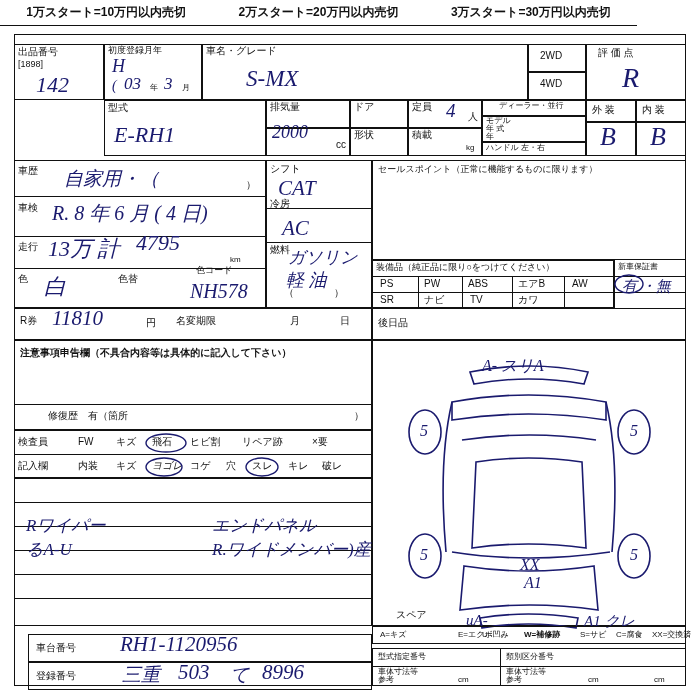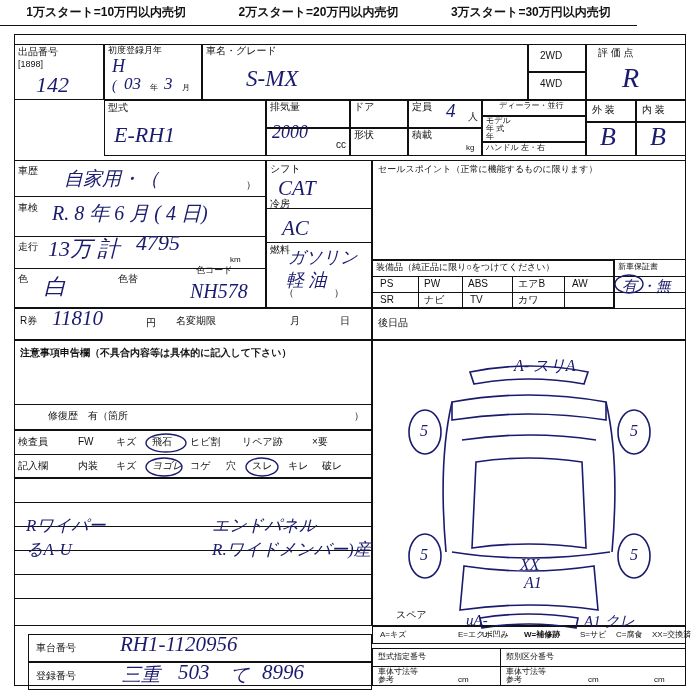--- a/index.html
+++ b/index.html
@@ -255,21 +255,21 @@
 
       <path d="M480 618 q48 -8 98 0 l-2 10 q-48 -8 -94 0 z"></path>
 
       <ellipse cx="425" cy="432" rx="16" ry="22"></ellipse>
       <ellipse cx="634" cy="432" rx="16" ry="22"></ellipse>
       <ellipse cx="425" cy="556" rx="16" ry="22"></ellipse>
       <ellipse cx="634" cy="556" rx="16" ry="22"></ellipse>
     </g>
   </svg>
 
-  <div class="hw" style="left:482px;top:356px;font-size:16px;margin-left:32px;">A- スリA</div>
+  <div class="hw" style="left:482px;top:356px;font-size:16px;">A- スリA</div>
   <div class="hw" style="left:420px;top:422px;font-size:16px;">5</div>
   <div class="hw" style="left:630px;top:422px;font-size:16px;">5</div>
   <div class="hw" style="left:420px;top:546px;font-size:16px;">5</div>
   <div class="hw" style="left:630px;top:546px;font-size:16px;">5</div>
   <div class="hw" style="left:520px;top:556px;font-size:16px;">XX</div>
   <div class="hw" style="left:524px;top:574px;font-size:16px;">A1</div>
   <div class="hw" style="left:466px;top:612px;font-size:15px;">uA-</div>
   <div class="hw" style="left:584px;top:612px;font-size:15px;">A1 クレ</div>
   <div class="lbl" style="left:396px;top:610px;">スペア</div>
 

